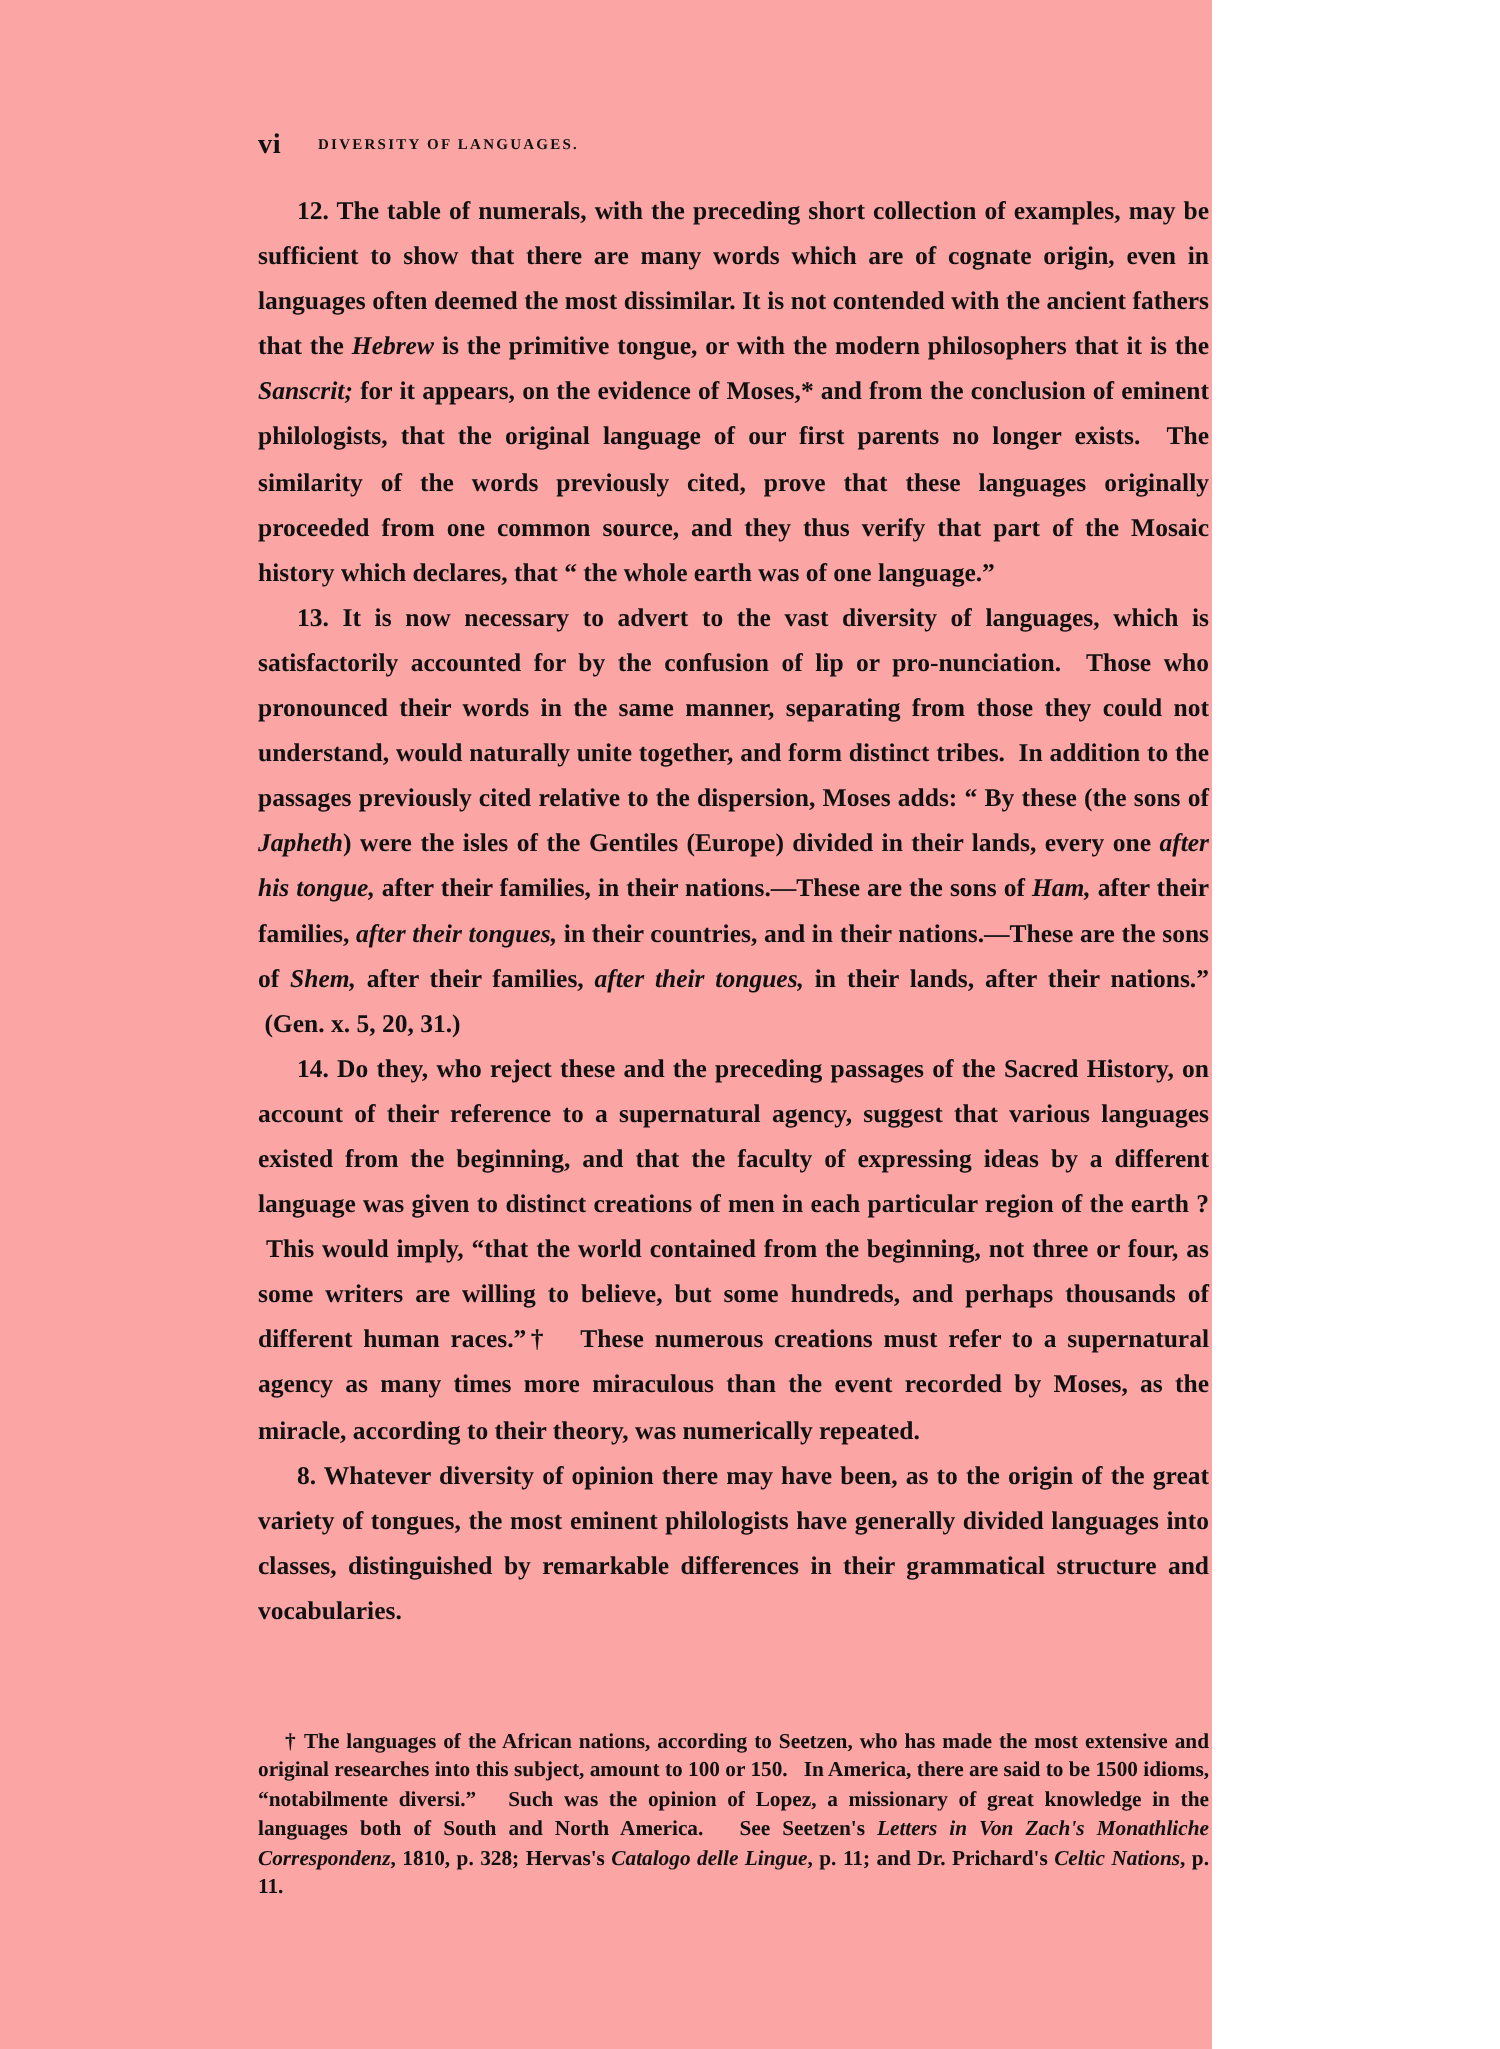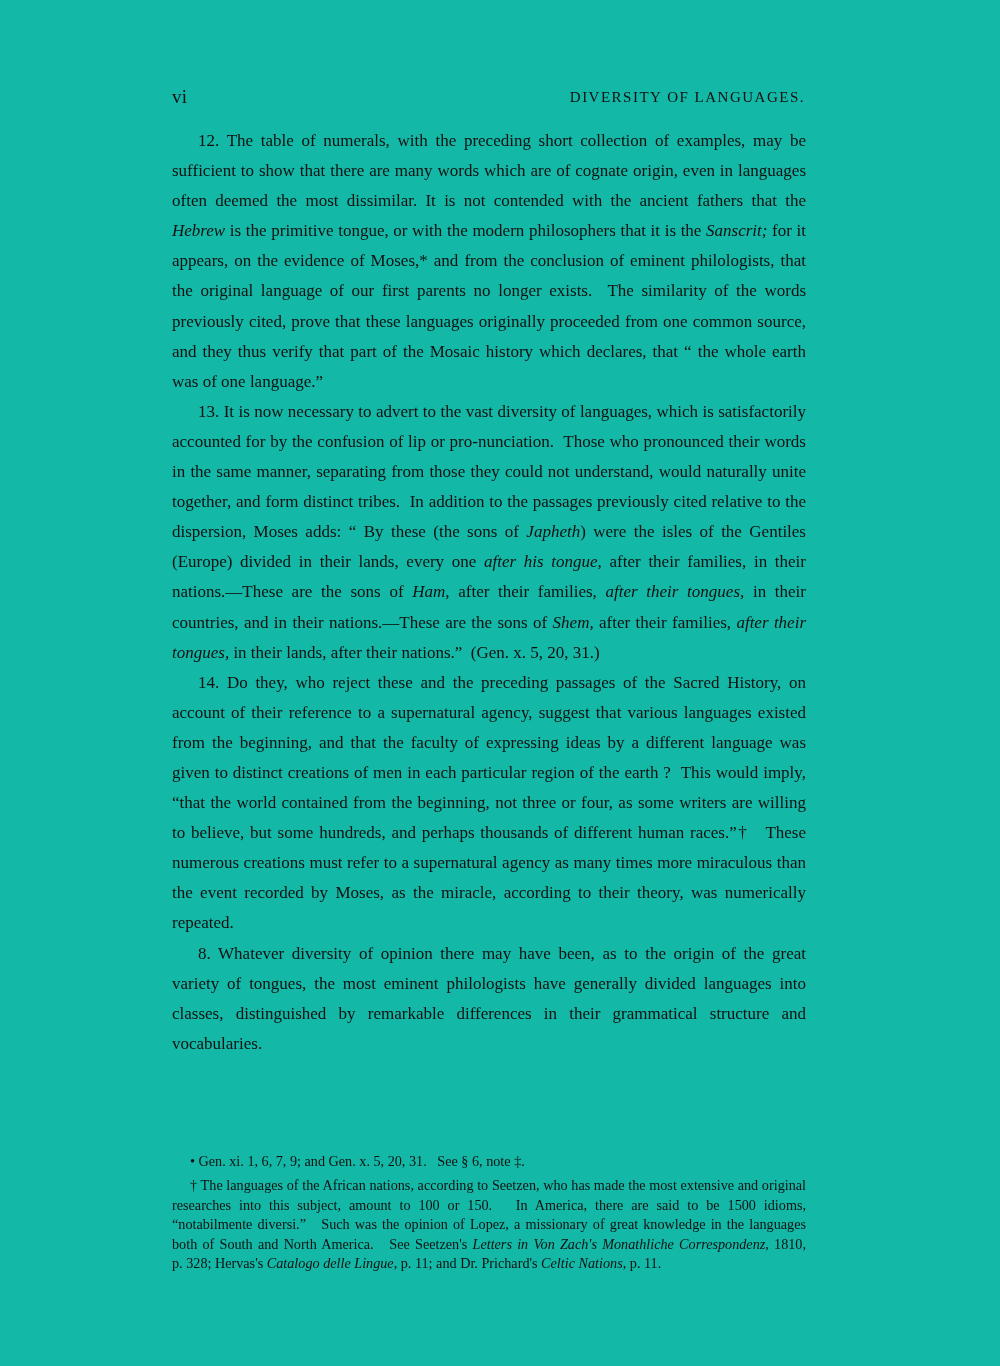--- a/index.html
+++ b/index.html
@@ -11,23 +11,24 @@
     width: 1000px;
     height: 1366px;
     overflow: hidden;
     font-family: "Liberation Serif", "DejaVu Serif", serif;
     color: #111111;
     -webkit-font-smoothing: antialiased;
   }
 
   .page {
     position: relative;
-    width: 1000px;
+    width: 808px;
     height: 1366px;
-    background: #14b8a6;
+    background: #fca5a5;
+    font-weight: bold;
   }
 
   
   .running-head {
     position: absolute;
     left: 172px;
     top: 86px;
     width: 633px;
     height: 22px;
   }
@@ -38,22 +39,22 @@
     font-size: 19px;
     line-height: 22px;
     letter-spacing: 0.3px;
     color: #111111;
   }
   .head-title {
     position: absolute;
     left: 18px;
     right: 0;
     top: 0;
-    text-align: right;
-    font-size: 15px;
+    text-align: left;
+    font-size: 10px;
     line-height: 22px;
     letter-spacing: 1.5px;
     color: #111111;
     padding-left: 22px;
   }
 
   
   .textblock {
     position: absolute;
     left: 172px;
@@ -123,19 +124,18 @@
 
     <p class="para">14. Do they, who reject these and the preceding passages of the Sacred History, on account of their reference to a supernatural agency, suggest that various languages existed from the beginning, and that the faculty of expressing ideas by a different language was given to distinct creations of men in each particular region of the earth ? &nbsp;This would imply, “that the world contained from the beginning, not three or four, as some writers are willing to believe, but some hundreds, and perhaps thousands of different human races.”<span class="marker">†</span> &nbsp;&nbsp;These numerous creations must refer to a supernatural agency as many times more miraculous than the event recorded by Moses, as the miracle, according to their theory, was numerically repeated.</p>
 
     <p class="para">8. Whatever diversity of opinion there may have been, as to the origin of the great variety of tongues, the most eminent philologists have generally divided languages into classes, distinguished by remarkable differences in their grammatical structure and vocabularies.</p>
 
 
   </div>
 
   <div class="footnotes">
 
-    <p class="fn first"><span class="marker">•</span> Gen. xi. 1, 6, 7, 9; and Gen. x. 5, 20, 31. &nbsp;&nbsp;See § 6, note ‡.</p>
 
     <p class="fn second"><span class="marker">†</span> The languages of the African nations, according to Seetzen, who has made the most extensive and original researches into this subject, amount to 100 or 150. &nbsp;&nbsp;In America, there are said to be 1500 idioms, “notabilmente diversi.” &nbsp;&nbsp;Such was the opinion of Lopez, a missionary of great knowledge in the languages both of South and North America. &nbsp;&nbsp;See Seetzen's <i>Letters in Von Zach's Monathliche Correspondenz</i>, 1810, p.&nbsp;328; Hervas's <i>Catalogo delle Lingue</i>, p. 11; and Dr. Prichard's <i>Celtic Nations</i>, p. 11.</p>
 
   </div>
 
 </div>
 
 </body></html>

